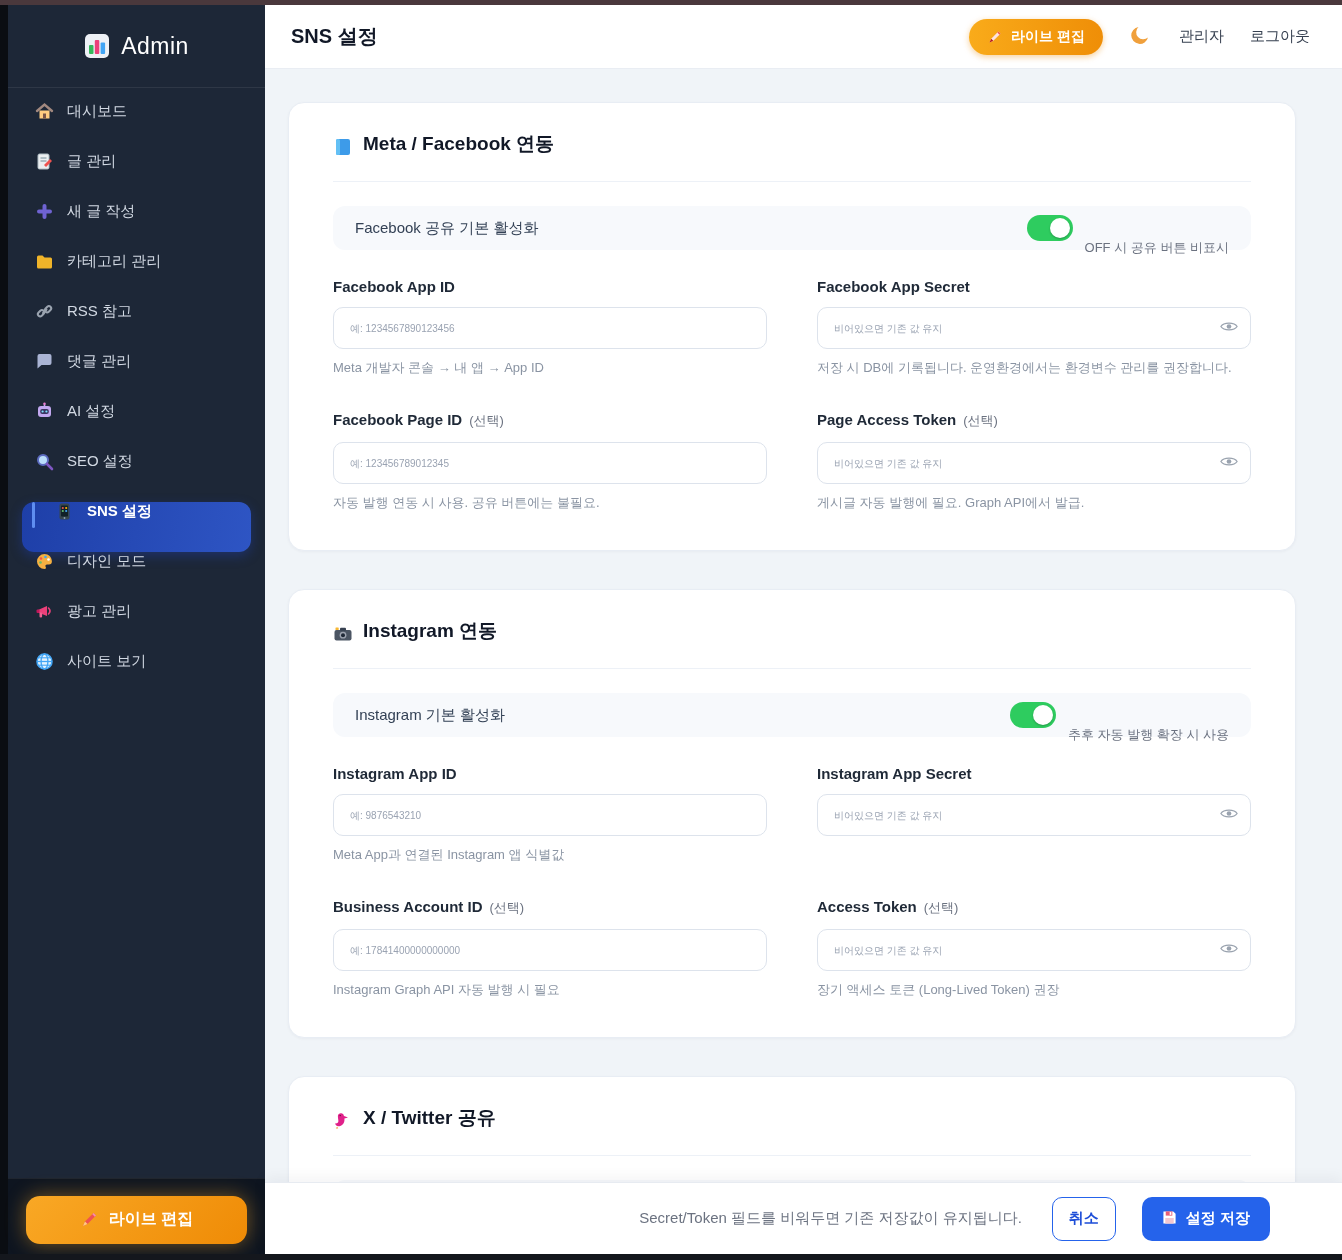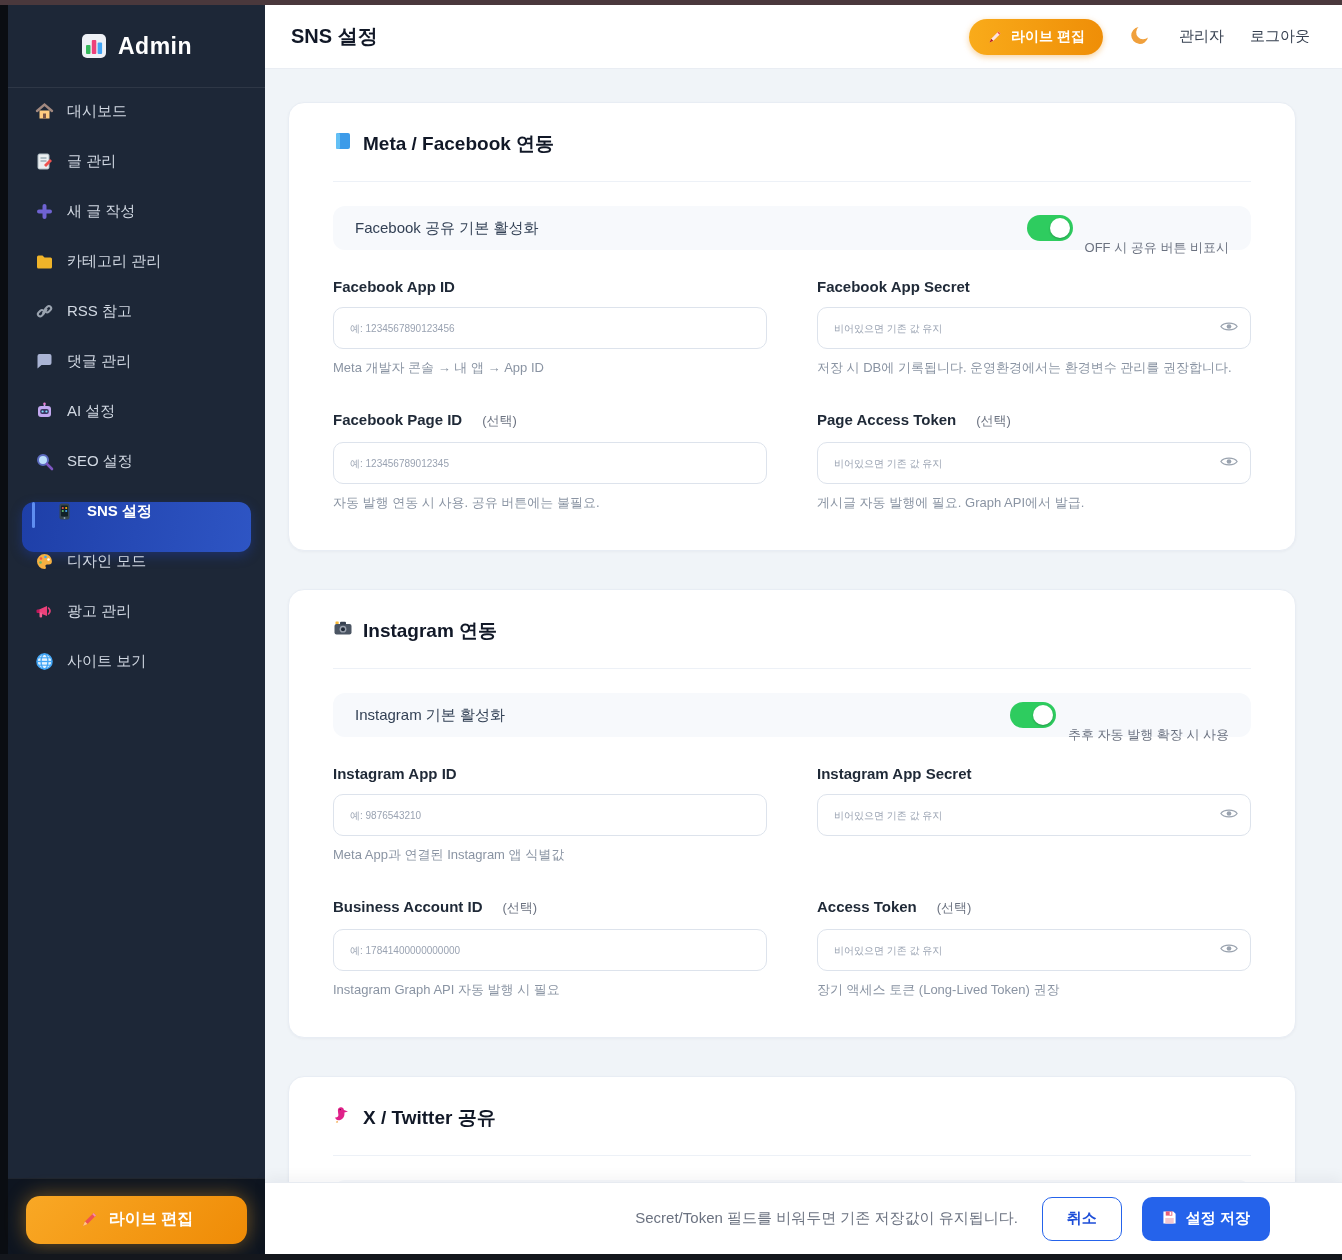--- a/index.html
+++ b/index.html
@@ -9,21 +9,21 @@
   .top-strip { position:fixed; top:0; left:0; width:100%; height:5px; background:#4a383c; z-index:100; }
   .bottom-strip { position:fixed; bottom:0; left:0; width:100%; height:6px; background:#14171d; z-index:100; }
 
   .app { display:flex; height:1255px; margin-top:5px; }
 
   
   .sidebar { width:265px; flex:0 0 265px; background:#1d2737; border-left:8px solid #0a0d12;
              display:flex; flex-direction:column; position:relative; z-index:40; }
   .brand { height:83px; display:flex; align-items:center; justify-content:center; gap:11px;
            border-bottom:1px solid rgba(255,255,255,0.08); }
-  .brand-name { color:#ffffff; font-size:23px; font-weight:700; letter-spacing:.5px; }
+  .brand-name { color:#ffffff; font-size:23px; font-weight:400; letter-spacing:.5px; }
   .nav { flex:1; padding-top:14px; }
   .nav-item { height:50px; margin:0 14px; padding:0 13px; border-radius:12px;
               display:flex; gap:13px; cursor:pointer; }
   .nav-item .lbl { color:#d2d9e3; font-size:15px; }
   .nav-item.active { background:linear-gradient(100deg,#1e3fa8,#2e55c4); box-shadow:0 4px 12px rgba(30,63,168,.45); padding:0 10px; }
   .nav-item.active .lbl { color:#ffffff; font-weight:700; }
   .accent-bar { width:3px; height:26px; border-radius:2px; background:#5f8ef0; margin-right:7px; }
   .icon16 { width:19px; height:19px; flex:0 0 19px; display:inline-block; }
 
   .sidebar-footer { height:82px; background:#0e1520; border-top:1px solid rgba(255,255,255,0.07);
@@ -46,51 +46,51 @@
                     box-shadow:0 2px 6px rgba(234,140,7,.4);
                     color:#fff; font-size:14px; font-weight:700;
                     display:flex; align-items:center; gap:8px; font-family:inherit; }
   .theme-btn { background:none; border:none; cursor:pointer; display:flex; align-items:center; }
   .header-link { font-size:15px; color:#374151; background:none; border:none; cursor:pointer; font-family:inherit; }
 
   .main { flex:1; padding:33px 46px 0 23px; overflow:hidden; background:#f0f4f8; }
 
   .card { background:#ffffff; border:1px solid #e8edf4; border-radius:16px;
           box-shadow:0 1px 3px rgba(16,24,40,.04); padding:28px 44px 38px; margin-bottom:38px; }
-  .card-title { display:flex; align-items:flex-start; gap:10px; font-size:19px; font-weight:700; color:#111827; }
+  .card-title { display:flex; align-items:flex-end; gap:10px; font-size:19px; font-weight:700; color:#111827; }
   .divider { border:none; border-top:1px solid #edf1f7; margin:24px 0 24px; }
 
   .toggle-row { background:#f7f9fc; border-radius:12px; height:44px; padding:0 22px;
                 display:flex; align-items:center; justify-content:space-between; margin-bottom:28px; }
   .toggle-label { font-size:15px; color:#334155; }
   .toggle-right { display:flex; align-items:center; gap:12px; }
   .switch { width:46px; height:26px; border-radius:999px; background:#2ecc5f; position:relative; cursor:pointer; }
   .switch .knob { position:absolute; top:3px; right:3px; width:20px; height:20px; border-radius:50%;
                   background:#ffffff; box-shadow:0 1px 2px rgba(0,0,0,.25); }
   .toggle-note { font-size:13px; color:#6b7280;margin-top:40px; }
 
   .grid { display:grid; grid-template-columns:1fr 1fr; column-gap:50px; row-gap:34px; }
   .field-label { font-size:15px; font-weight:700; color:#1f2937; margin-bottom:12px; }
-  .optional { font-size:13px; font-weight:400; color:#6b7280; margin-left:20px; }
+  .optional { font-size:13px; font-weight:400; color:#6b7280; margin-left:7px; }
   .input-wrap { position:relative; }
   .input-wrap input { width:100%; height:42px; border:1px solid #dde3ec; border-radius:10px;
                       padding:0 16px; font-size:10px; color:#374151; background:#fff; font-family:inherit; outline:none; }
   .input-wrap input.has-eye { padding-right:70px; }
   .input-wrap input::placeholder { color:#9aa3b2; }
   .eye-btn { position:absolute; right:13px; top:50%; transform:translateY(-50%);
              background:none; border:none; cursor:pointer; display:flex; }
   .helper { margin-top:10px; font-size:13px; color:#8a94a3; }
   .clipped-note { margin-top:26px; font-size:13px; color:#8a94a3; }
 
   
   .save-bar { position:fixed; left:265px; right:0; bottom:6px; height:72px; background:#ffffff;
               border-top:1px solid #e7ebf1; box-shadow:0 -4px 14px rgba(16,24,40,.05); z-index:50;
-              display:flex; align-items:center; justify-content:flex-end; gap:20px; padding-right:72px; }
+              display:flex; align-items:center; justify-content:flex-end; gap:26px; padding-right:72px; }
   .save-note { font-size:15px; color:#6b7280; margin-right:4px; }
-  .btn-cancel { height:44px; padding:0 24px; border-radius:10px; border:1px solid #2563eb;
+  .btn-cancel { height:44px; padding:0 16px; border-radius:10px; border:1px solid #2563eb;
                 background:#ffffff; color:#1d4ed8; font-size:15px; font-weight:700; cursor:pointer; font-family:inherit; }
   .btn-save { height:44px; padding:0 20px; border-radius:10px; border:none;
               background:#2563eb; color:#ffffff; font-size:15px; font-weight:700; cursor:pointer;
               display:flex; align-items:center; gap:9px; font-family:inherit; }
 </style>
 </head>
 <body>
 
 <div class="top-strip"></div>
 

